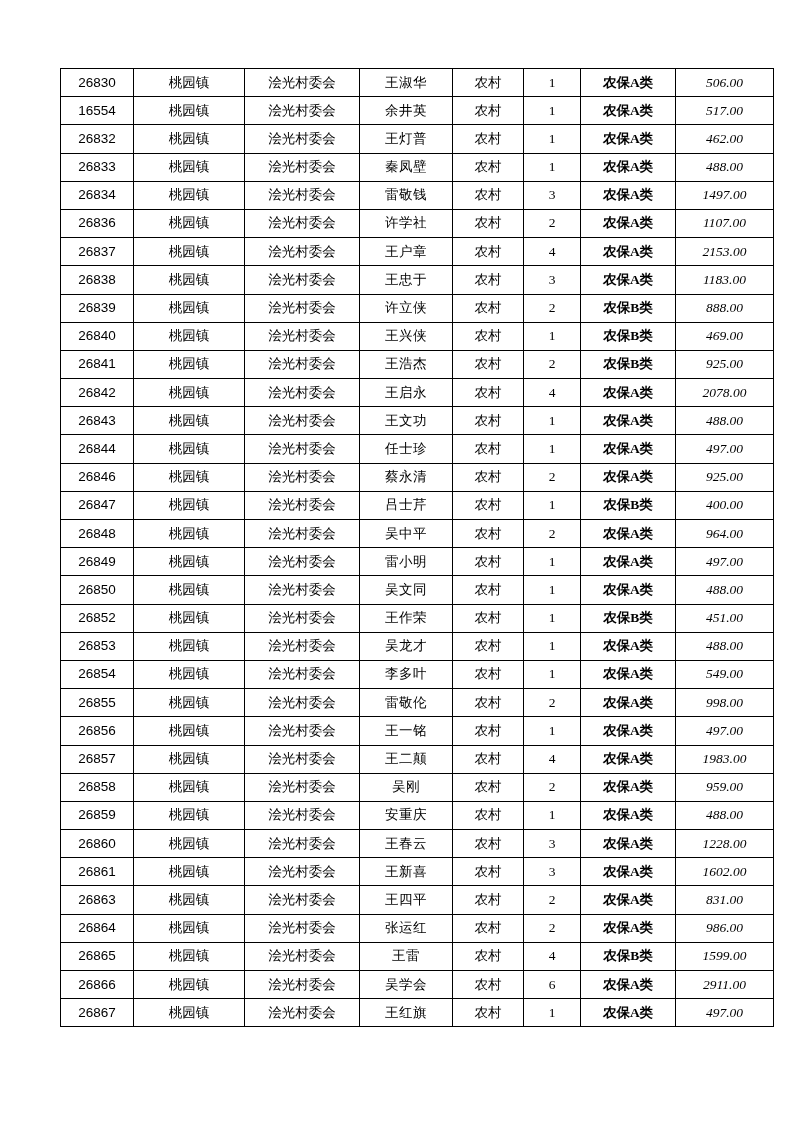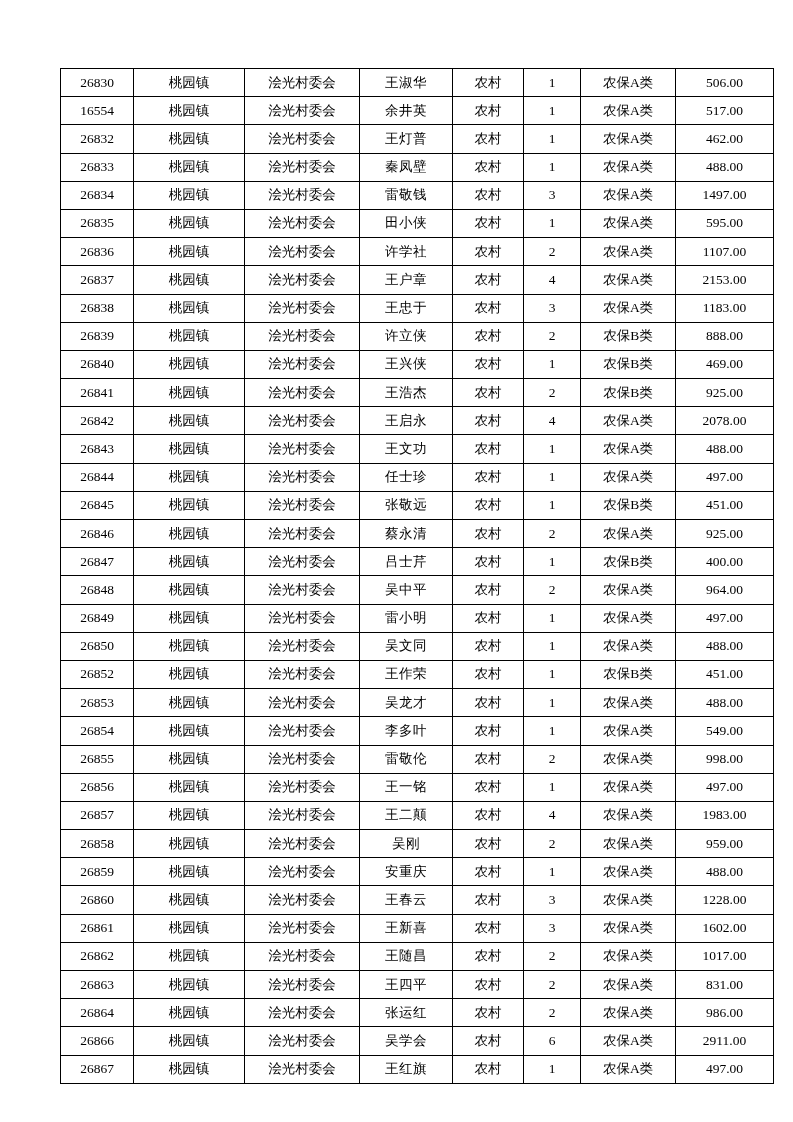--- a/index.html
+++ b/index.html
@@ -30,28 +30,28 @@
     border: 1px solid #000000;
     height: 27.2px;
     padding: 0 2px;
     text-align: center;
     vertical-align: middle;
     font-size: 13.5px;
     line-height: 1.05;
     overflow: hidden;
     white-space: nowrap;
   }
-  td.c-id      { width: 68px;  font-family: Liberation Serif, serif; }
+  td.c-id      { width: 68px;  font-family: Liberation Sans, sans-serif; }
   td.c-town    { width: 106px; }
   td.c-village { width: 110px; margin-top: 26px; }
   td.c-name    { width: 88px;  letter-spacing: 0.5px; }
   td.c-type    { width: 66px; margin-left: 36px; }
   td.c-count   { width: 52px;  font-family: "Liberation Serif", serif; }
-  td.c-cat     { width: 90px; }
-  td.c-amount  { width: 93px;  font-family: "Liberation Serif", serif; }
+  td.c-cat     { width: 90px; font-weight: bold; }
+  td.c-amount  { width: 93px;  font-family: "Liberation Serif", serif; font-style: italic; }
 </style>
 </head>
 <body>
 
 <div class="page">
   <table class="data-table">
     <tbody>
         <tr>
           <td class="c-id">26830</td>
           <td class="c-town">桃园镇</td>
@@ -96,30 +96,20 @@
           <td class="c-id">26834</td>
           <td class="c-town">桃园镇</td>
           <td class="c-village">浍光村委会</td>
           <td class="c-name">雷敬钱</td>
           <td class="c-type">农村</td>
           <td class="c-count">3</td>
           <td class="c-cat">农保A类</td>
           <td class="c-amount">1497.00</td>
         </tr>
         <tr>
-          <td class="c-id">26835</td>
-          <td class="c-town">桃园镇</td>
-          <td class="c-village">浍光村委会</td>
-          <td class="c-name">田小侠</td>
-          <td class="c-type">农村</td>
-          <td class="c-count">1</td>
-          <td class="c-cat">农保A类</td>
-          <td class="c-amount">595.00</td>
-        </tr>
-        <tr>
           <td class="c-id">26836</td>
           <td class="c-town">桃园镇</td>
           <td class="c-village">浍光村委会</td>
           <td class="c-name">许学社</td>
           <td class="c-type">农村</td>
           <td class="c-count">2</td>
           <td class="c-cat">农保A类</td>
           <td class="c-amount">1107.00</td>
         </tr>
         <tr>
@@ -196,130 +186,120 @@
           <td class="c-id">26844</td>
           <td class="c-town">桃园镇</td>
           <td class="c-village">浍光村委会</td>
           <td class="c-name">任士珍</td>
           <td class="c-type">农村</td>
           <td class="c-count">1</td>
           <td class="c-cat">农保A类</td>
           <td class="c-amount">497.00</td>
         </tr>
         <tr>
-          <td class="c-id">26845</td>
-          <td class="c-town">桃园镇</td>
-          <td class="c-village">浍光村委会</td>
-          <td class="c-name">张敬远</td>
+          <td class="c-id">26846</td>
+          <td class="c-town">桃园镇</td>
+          <td class="c-village">浍光村委会</td>
+          <td class="c-name">蔡永清</td>
+          <td class="c-type">农村</td>
+          <td class="c-count">2</td>
+          <td class="c-cat">农保A类</td>
+          <td class="c-amount">925.00</td>
+        </tr>
+        <tr>
+          <td class="c-id">26847</td>
+          <td class="c-town">桃园镇</td>
+          <td class="c-village">浍光村委会</td>
+          <td class="c-name">吕士芹</td>
+          <td class="c-type">农村</td>
+          <td class="c-count">1</td>
+          <td class="c-cat">农保B类</td>
+          <td class="c-amount">400.00</td>
+        </tr>
+        <tr>
+          <td class="c-id">26848</td>
+          <td class="c-town">桃园镇</td>
+          <td class="c-village">浍光村委会</td>
+          <td class="c-name">吴中平</td>
+          <td class="c-type">农村</td>
+          <td class="c-count">2</td>
+          <td class="c-cat">农保A类</td>
+          <td class="c-amount">964.00</td>
+        </tr>
+        <tr>
+          <td class="c-id">26849</td>
+          <td class="c-town">桃园镇</td>
+          <td class="c-village">浍光村委会</td>
+          <td class="c-name">雷小明</td>
+          <td class="c-type">农村</td>
+          <td class="c-count">1</td>
+          <td class="c-cat">农保A类</td>
+          <td class="c-amount">497.00</td>
+        </tr>
+        <tr>
+          <td class="c-id">26850</td>
+          <td class="c-town">桃园镇</td>
+          <td class="c-village">浍光村委会</td>
+          <td class="c-name">吴文同</td>
+          <td class="c-type">农村</td>
+          <td class="c-count">1</td>
+          <td class="c-cat">农保A类</td>
+          <td class="c-amount">488.00</td>
+        </tr>
+        <tr>
+          <td class="c-id">26852</td>
+          <td class="c-town">桃园镇</td>
+          <td class="c-village">浍光村委会</td>
+          <td class="c-name">王作荣</td>
           <td class="c-type">农村</td>
           <td class="c-count">1</td>
           <td class="c-cat">农保B类</td>
           <td class="c-amount">451.00</td>
         </tr>
         <tr>
-          <td class="c-id">26846</td>
-          <td class="c-town">桃园镇</td>
-          <td class="c-village">浍光村委会</td>
-          <td class="c-name">蔡永清</td>
-          <td class="c-type">农村</td>
-          <td class="c-count">2</td>
-          <td class="c-cat">农保A类</td>
-          <td class="c-amount">925.00</td>
-        </tr>
-        <tr>
-          <td class="c-id">26847</td>
-          <td class="c-town">桃园镇</td>
-          <td class="c-village">浍光村委会</td>
-          <td class="c-name">吕士芹</td>
-          <td class="c-type">农村</td>
-          <td class="c-count">1</td>
-          <td class="c-cat">农保B类</td>
-          <td class="c-amount">400.00</td>
-        </tr>
-        <tr>
-          <td class="c-id">26848</td>
-          <td class="c-town">桃园镇</td>
-          <td class="c-village">浍光村委会</td>
-          <td class="c-name">吴中平</td>
-          <td class="c-type">农村</td>
-          <td class="c-count">2</td>
-          <td class="c-cat">农保A类</td>
-          <td class="c-amount">964.00</td>
-        </tr>
-        <tr>
-          <td class="c-id">26849</td>
-          <td class="c-town">桃园镇</td>
-          <td class="c-village">浍光村委会</td>
-          <td class="c-name">雷小明</td>
+          <td class="c-id">26853</td>
+          <td class="c-town">桃园镇</td>
+          <td class="c-village">浍光村委会</td>
+          <td class="c-name">吴龙才</td>
+          <td class="c-type">农村</td>
+          <td class="c-count">1</td>
+          <td class="c-cat">农保A类</td>
+          <td class="c-amount">488.00</td>
+        </tr>
+        <tr>
+          <td class="c-id">26854</td>
+          <td class="c-town">桃园镇</td>
+          <td class="c-village">浍光村委会</td>
+          <td class="c-name">李多叶</td>
+          <td class="c-type">农村</td>
+          <td class="c-count">1</td>
+          <td class="c-cat">农保A类</td>
+          <td class="c-amount">549.00</td>
+        </tr>
+        <tr>
+          <td class="c-id">26855</td>
+          <td class="c-town">桃园镇</td>
+          <td class="c-village">浍光村委会</td>
+          <td class="c-name">雷敬伦</td>
+          <td class="c-type">农村</td>
+          <td class="c-count">2</td>
+          <td class="c-cat">农保A类</td>
+          <td class="c-amount">998.00</td>
+        </tr>
+        <tr>
+          <td class="c-id">26856</td>
+          <td class="c-town">桃园镇</td>
+          <td class="c-village">浍光村委会</td>
+          <td class="c-name">王一铭</td>
           <td class="c-type">农村</td>
           <td class="c-count">1</td>
           <td class="c-cat">农保A类</td>
           <td class="c-amount">497.00</td>
         </tr>
         <tr>
-          <td class="c-id">26850</td>
-          <td class="c-town">桃园镇</td>
-          <td class="c-village">浍光村委会</td>
-          <td class="c-name">吴文同</td>
-          <td class="c-type">农村</td>
-          <td class="c-count">1</td>
-          <td class="c-cat">农保A类</td>
-          <td class="c-amount">488.00</td>
-        </tr>
-        <tr>
-          <td class="c-id">26852</td>
-          <td class="c-town">桃园镇</td>
-          <td class="c-village">浍光村委会</td>
-          <td class="c-name">王作荣</td>
-          <td class="c-type">农村</td>
-          <td class="c-count">1</td>
-          <td class="c-cat">农保B类</td>
-          <td class="c-amount">451.00</td>
-        </tr>
-        <tr>
-          <td class="c-id">26853</td>
-          <td class="c-town">桃园镇</td>
-          <td class="c-village">浍光村委会</td>
-          <td class="c-name">吴龙才</td>
-          <td class="c-type">农村</td>
-          <td class="c-count">1</td>
-          <td class="c-cat">农保A类</td>
-          <td class="c-amount">488.00</td>
-        </tr>
-        <tr>
-          <td class="c-id">26854</td>
-          <td class="c-town">桃园镇</td>
-          <td class="c-village">浍光村委会</td>
-          <td class="c-name">李多叶</td>
-          <td class="c-type">农村</td>
-          <td class="c-count">1</td>
-          <td class="c-cat">农保A类</td>
-          <td class="c-amount">549.00</td>
-        </tr>
-        <tr>
-          <td class="c-id">26855</td>
-          <td class="c-town">桃园镇</td>
-          <td class="c-village">浍光村委会</td>
-          <td class="c-name">雷敬伦</td>
-          <td class="c-type">农村</td>
-          <td class="c-count">2</td>
-          <td class="c-cat">农保A类</td>
-          <td class="c-amount">998.00</td>
-        </tr>
-        <tr>
-          <td class="c-id">26856</td>
-          <td class="c-town">桃园镇</td>
-          <td class="c-village">浍光村委会</td>
-          <td class="c-name">王一铭</td>
-          <td class="c-type">农村</td>
-          <td class="c-count">1</td>
-          <td class="c-cat">农保A类</td>
-          <td class="c-amount">497.00</td>
-        </tr>
-        <tr>
           <td class="c-id">26857</td>
           <td class="c-town">桃园镇</td>
           <td class="c-village">浍光村委会</td>
           <td class="c-name">王二颠</td>
           <td class="c-type">农村</td>
           <td class="c-count">4</td>
           <td class="c-cat">农保A类</td>
           <td class="c-amount">1983.00</td>
         </tr>
         <tr>
@@ -356,48 +336,48 @@
           <td class="c-id">26861</td>
           <td class="c-town">桃园镇</td>
           <td class="c-village">浍光村委会</td>
           <td class="c-name">王新喜</td>
           <td class="c-type">农村</td>
           <td class="c-count">3</td>
           <td class="c-cat">农保A类</td>
           <td class="c-amount">1602.00</td>
         </tr>
         <tr>
-          <td class="c-id">26862</td>
-          <td class="c-town">桃园镇</td>
-          <td class="c-village">浍光村委会</td>
-          <td class="c-name">王随昌</td>
-          <td class="c-type">农村</td>
-          <td class="c-count">2</td>
-          <td class="c-cat">农保A类</td>
-          <td class="c-amount">1017.00</td>
-        </tr>
-        <tr>
           <td class="c-id">26863</td>
           <td class="c-town">桃园镇</td>
           <td class="c-village">浍光村委会</td>
           <td class="c-name">王四平</td>
           <td class="c-type">农村</td>
           <td class="c-count">2</td>
           <td class="c-cat">农保A类</td>
           <td class="c-amount">831.00</td>
         </tr>
         <tr>
           <td class="c-id">26864</td>
           <td class="c-town">桃园镇</td>
           <td class="c-village">浍光村委会</td>
           <td class="c-name">张运红</td>
           <td class="c-type">农村</td>
           <td class="c-count">2</td>
           <td class="c-cat">农保A类</td>
           <td class="c-amount">986.00</td>
+        </tr>
+        <tr>
+          <td class="c-id">26865</td>
+          <td class="c-town">桃园镇</td>
+          <td class="c-village">浍光村委会</td>
+          <td class="c-name">王雷</td>
+          <td class="c-type">农村</td>
+          <td class="c-count">4</td>
+          <td class="c-cat">农保B类</td>
+          <td class="c-amount">1599.00</td>
         </tr>
         <tr>
           <td class="c-id">26866</td>
           <td class="c-town">桃园镇</td>
           <td class="c-village">浍光村委会</td>
           <td class="c-name">吴学会</td>
           <td class="c-type">农村</td>
           <td class="c-count">6</td>
           <td class="c-cat">农保A类</td>
           <td class="c-amount">2911.00</td>

